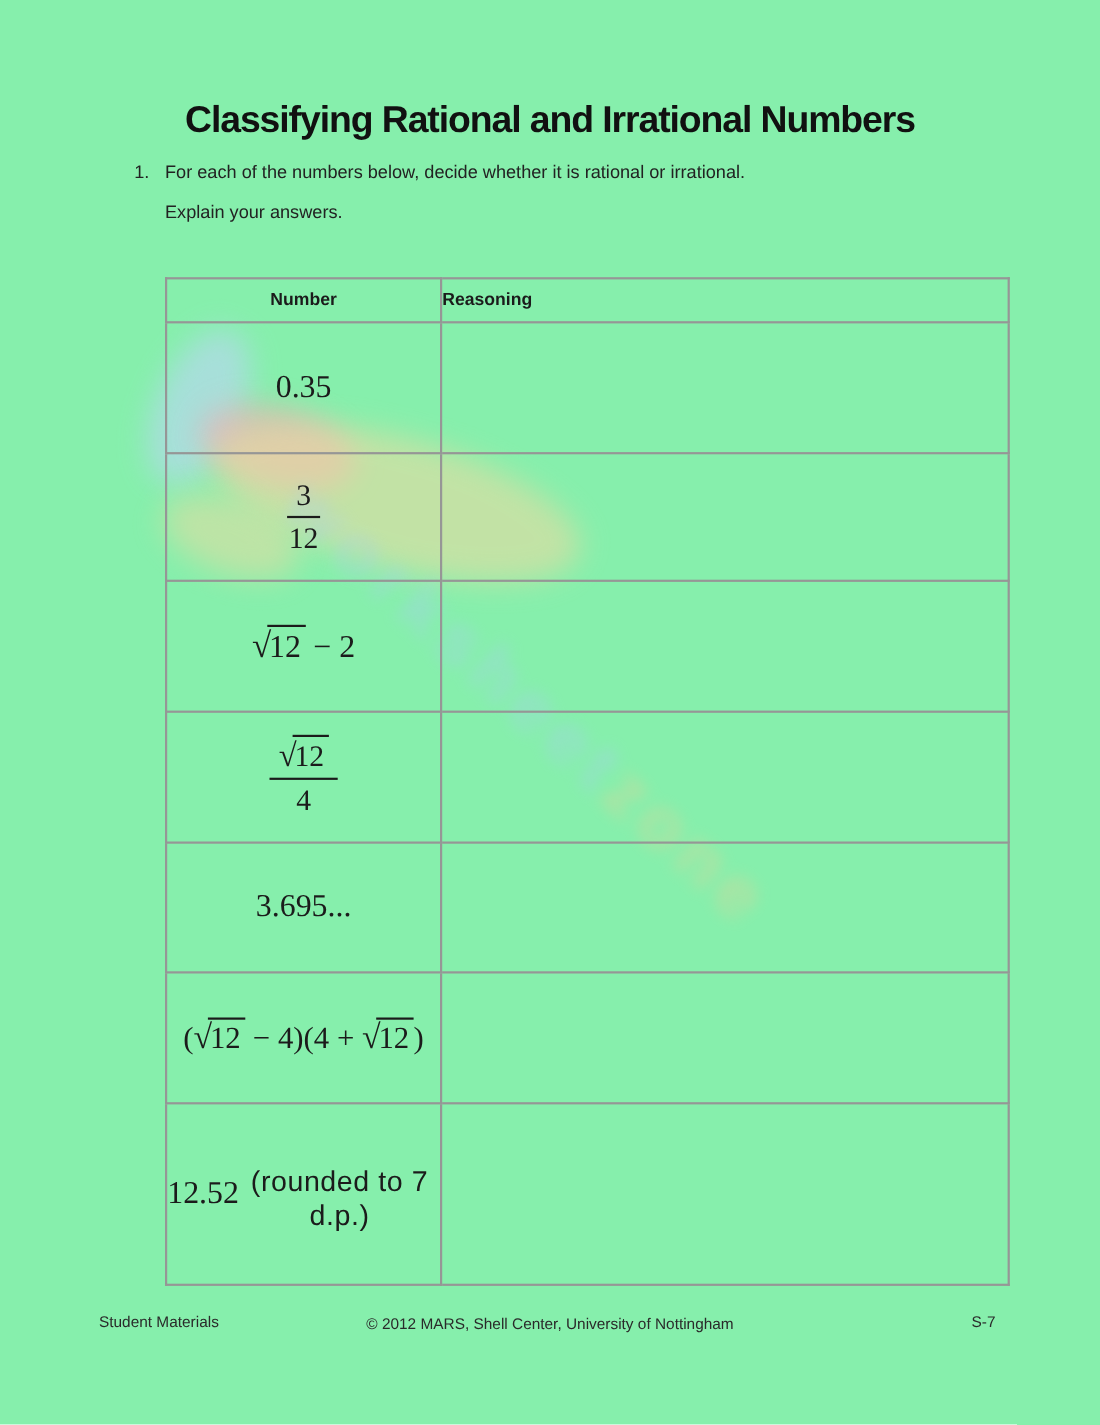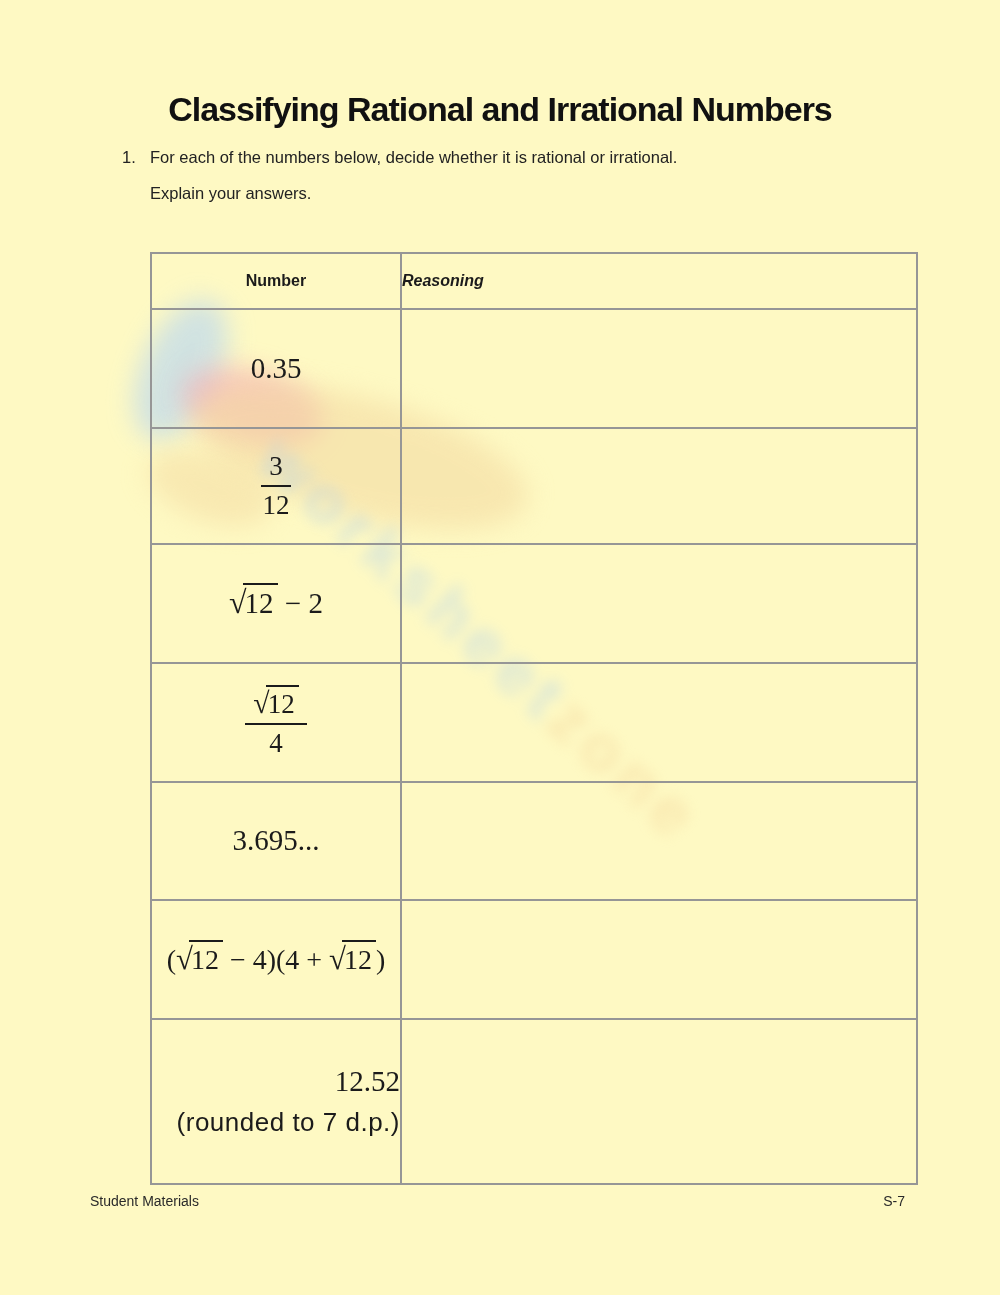--- a/index.html
+++ b/index.html
@@ -1,19 +1,19 @@
 <!DOCTYPE html>
 <html><head>
 <meta charset="utf-8">
 <style>
   html,body{margin:0;padding:0;background:#ffffff;}
   .page{
     position:relative;
     width:1000px;height:1295px;
-    background:#fef9c3;
+    background:#86efac;
     overflow:hidden;
     font-family:"Liberation Sans",sans-serif;
     color:#1b1b1b;
   }
   
   .watermark{position:absolute;inset:0;z-index:0;pointer-events:none;}
   .wm-blob{position:absolute;border-radius:50%;filter:blur(13px);}
   .wm-blob-blue{left:142px;top:295px;width:78px;height:150px;background:#b9d7f2;opacity:.65;transform:rotate(24deg);}
   .wm-blob-red{left:180px;top:370px;width:145px;height:74px;background:#f4aab5;opacity:.6;transform:rotate(14deg);}
   .wm-blob-yellow{left:188px;top:398px;width:345px;height:118px;background:#f3d9a0;opacity:.55;transform:rotate(15deg);}
@@ -39,47 +39,47 @@
   .instr-line2{margin-left:28px;margin-top:17px;}
   
   table.work{
     position:absolute;left:150px;top:252px;
     width:766px;border-collapse:collapse;table-layout:fixed;
     background:transparent;
   }
   table.work td{border:2px solid #969696;padding:0;vertical-align:middle;}
   td.num-cell{width:250px;text-align:center;}
   td.reason-cell{width:516px;}
-  tr.r-h{height:56px;border-radius:26px;}
+  tr.r-h{height:40px;border-radius:26px;}
   tr.r1{height:119px;}
   tr.r2{height:116px;}
   tr.r3{height:119px;}
   tr.r4{height:119px;}
   tr.r5{height:118px;}
   tr.r6{height:119px;}
   tr.r7{height:165px;}
   .hdr{font-weight:bold;font-size:16px;color:#1b1b1b;}
-  td.reason-hcell{padding-left:20px;font-style:italic;}
+  td.reason-hcell{padding-left:20px;}
   
   .math{
     font-family:"Liberation Serif","DejaVu Serif",serif;
     font-size:29px;color:#1b1b1b;line-height:1.15;
   }
   .frac{display:inline-flex;flex-direction:column;align-items:center;font-size:27px;vertical-align:middle;}
   .ftop{padding:0 8px 3px;border-bottom:2px solid #1b1b1b;}
   .fbot{padding-top:3px;}
   .sqrt{white-space:nowrap;}
   .rsign{font-size:1.1em;}
   .rcand{border-top:2px solid #1b1b1b;margin-left:-4px;padding:2px 4px 0 2px;}
   .prod{font-size:28px;}
   .note{
     font-family:"Liberation Sans",sans-serif;
     font-size:26px;color:#1b1b1b;margin-top:8px;letter-spacing:0.5px;
   }
-  .stacked{display:flex;flex-direction:column;align-items:flex-end;}
+  .stacked{display:flex;align-items:center;}
   
   .footer{position:absolute;left:0;top:1193px;width:1000px;font-size:14px;color:#2a2a2a;}
   .footer-left{position:absolute;left:90px;top:0;}
   .footer-center{position:absolute;left:0;width:1000px;text-align:center;top:0;line-height:21px;}
   .footer-right{position:absolute;right:95px;top:0;}
 </style>
 </head>
 <body>
 
 <div class="page">
@@ -177,18 +177,19 @@
         </td>
         <td class="reason-cell"></td>
       </tr>
 
     </tbody>
       </table>
 
     <div class="footer">
       <span class="footer-left">Student Materials</span>
       <div class="footer-center">
+        <div>© 2012 MARS, Shell Center, University of Nottingham</div>
       </div>
       <span class="footer-right">S-7</span>
     </div>
 
   </div>
 </div>
 
 </body></html>

